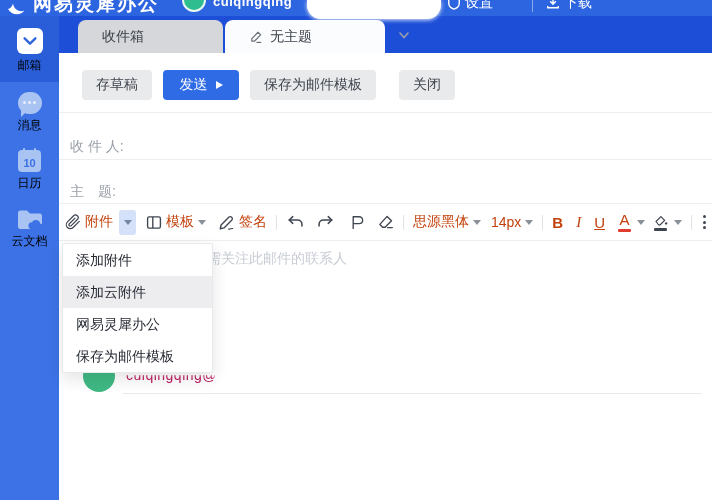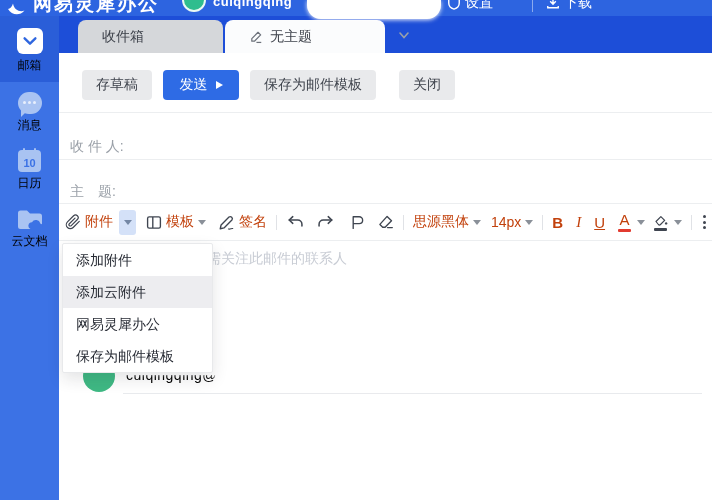--- a/index.html
+++ b/index.html
@@ -88,21 +88,21 @@
   .editor-ph{position:absolute;left:148px;top:197px;font-size:14px;color:#c8ccd4;z-index:1;white-space:nowrap;}
 
   
   .attach-menu{position:absolute;left:3px;top:190px;width:151px;background:#fff;border:1px solid #e8e9eb;
                border-radius:2px;box-shadow:0 6px 16px rgba(31,35,41,.12);z-index:30;padding:0;box-sizing:border-box;}
   .attach-menu .item{height:32px;line-height:32px;padding-left:13px;font-size:14px;color:#262a33;cursor:pointer;white-space:nowrap;}
   .attach-menu .item.hovered{background:#ededf0;}
 
   
   .sig-avatar{position:absolute;left:24px;top:307px;width:32px;height:32px;border-radius:50%;background:#3fb984;z-index:2;}
-  .sig-email{position:absolute;left:67px;top:314px;font-size:14px;color:#000000;z-index:2;letter-spacing:.5px;}
+  .sig-email{position:absolute;left:67px;top:314px;font-size:14px;color:#be185d;z-index:2;letter-spacing:.5px;}
   .blobA{position:absolute;left:58px;top:300px;width:108px;height:22px;background:#fff;border-radius:8px;z-index:20;box-shadow:0 0 3px rgba(255,255,255,.9);}
   .blobB{position:absolute;left:156px;top:297px;width:218px;height:38px;background:#fff;border-radius:18px;z-index:20;box-shadow:0 0 4px 2px rgba(255,255,255,.85);}
   .sig-divider{position:absolute;left:64px;top:340px;width:579px;height:1px;background:#e8eaed;}
   .sig-footer{position:absolute;left:64px;top:351px;font-size:13px;color:#8e94a6;white-space:nowrap;}
   .sig-footer .lnk{color:#5866ee;margin:0 4px;cursor:pointer;}
 
   svg{display:block;}
 </style>
 </head>
 <body>

